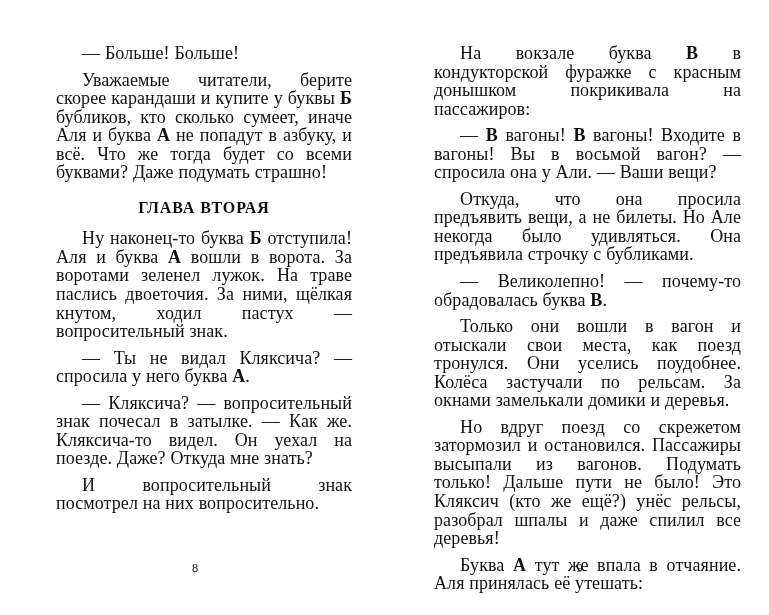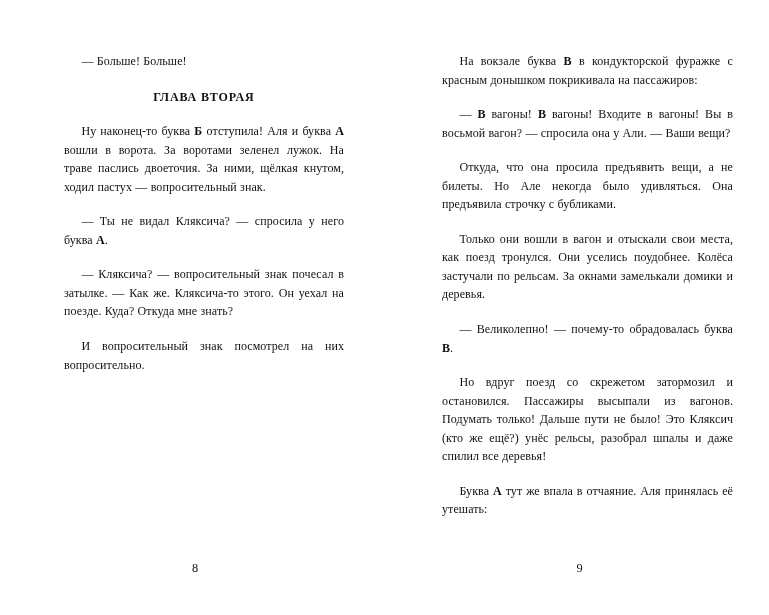--- a/index.html
+++ b/index.html
@@ -31,36 +31,36 @@
     padding: 36px 30px 0 48px;
   }
   .page-right {
     width: 379px;
     padding: 36px 20px 0 36px;
   }
   .textblock {
     width: 100%;
   }
   p.para {
-    margin: 16px;
+    margin: 8px;
     text-indent: 1.45em;
     text-align: justify;
-    font-size: 12px;
+    font-size: 18px;
     line-height: 18.55px;
     letter-spacing: 0.08px;
     word-spacing: 0.2px;
     hyphens: manual;
   }
   p.para.dash {
     text-indent: 1.45em;
   }
   .chapter-heading {
     text-align: center;
     font-weight: bold;
-    font-size: 12px;
+    font-size: 16px;
     letter-spacing: 0.9px;
     line-height: 18.5px;
     margin: 17px 0 12px 0;
   }
   .bold-letter {
     font-weight: bold;
   }
   .page-number {
     position: absolute;
     bottom: 40px;
@@ -76,40 +76,41 @@
 </style>
 </head>
 <body>
 
 <div class="spread">
 
   <div class="page page-left">
     <div class="textblock">
 
       <p class="para dash">— Больше! Больше!</p>
+      <p class="para">Уважаемые читатели, берите скорее карандаши и купите у буквы <span class="bold-letter">Б</span> бубликов, кто сколько сумеет, иначе Аля и буква <span class="bold-letter">А</span> не попадут в азбуку, и всё. Что же тогда будет со всеми буквами? Даже подумать страшно!</p>
 
       <div class="chapter-heading">ГЛАВА ВТОРАЯ</div>
 
       <p class="para">Ну наконец-то буква <span class="bold-letter">Б</span> отступила! Аля и буква <span class="bold-letter">А</span> вошли в ворота. За воротами зеленел лужок. На траве паслись двоеточия. За ними, щёлкая кнутом, ходил пастух — вопросительный знак.</p>
       <p class="para dash">— Ты не видал Кляксича? — спросила у него буква <span class="bold-letter">А</span>.</p>
-      <p class="para dash">— Кляксича? — вопросительный знак почесал в затылке. — Как же. Кляксича-то этого. Он уехал на поезде. Куда? Откуда мне знать?</p>
+      <p class="para dash">— Кляксича? — вопросительный знак почесал в затылке. — Как же. Кляксича-то видел. Он уехал на поезде. Даже? Откуда мне знать?</p>
       <p class="para">И вопросительный знак посмотрел на них вопросительно.</p>
 
     </div>
     <div class="page-number">8</div>
   </div>
 
   <div class="page page-right">
     <div class="textblock">
 
       <p class="para">На вокзале буква <span class="bold-letter">В</span> в кондукторской фуражке с красным донышком покрикивала на пассажиров:</p>
       <p class="para dash">— <span class="bold-letter">В</span> вагоны! <span class="bold-letter">В</span> вагоны! Входите в вагоны! Вы в восьмой вагон? — спросила она у Али. — Ваши вещи?</p>
       <p class="para">Откуда, что она просила предъявить вещи, а не билеты. Но Але некогда было удивляться. Она предъявила строчку с бубликами.</p>
+      <p class="para dash">— Великолепно! — почему-то обрадовалась буква <span class="bold-letter">В</span>.</p>
       <p class="para">Только они вошли в вагон и отыскали свои места, как поезд тронулся. Они уселись поудобнее. Колёса застучали по рельсам. За окнами замелькали домики и деревья.</p>
-      <p class="para dash">— Великолепно! — почему-то обрадовалась буква <span class="bold-letter">В</span>.</p>
       <p class="para">Но вдруг поезд со скрежетом затормозил и остановился. Пассажиры высыпали из вагонов. Подумать только! Дальше пути не было! Это Кляксич (кто же ещё?) унёс рельсы, разобрал шпалы и даже спилил все деревья!</p>
       <p class="para">Буква <span class="bold-letter">А</span> тут же впала в отчаяние. Аля принялась её утешать:</p>
 
     </div>
     <div class="page-number">9</div>
   </div>
 
 </div>
 
 </body></html>

